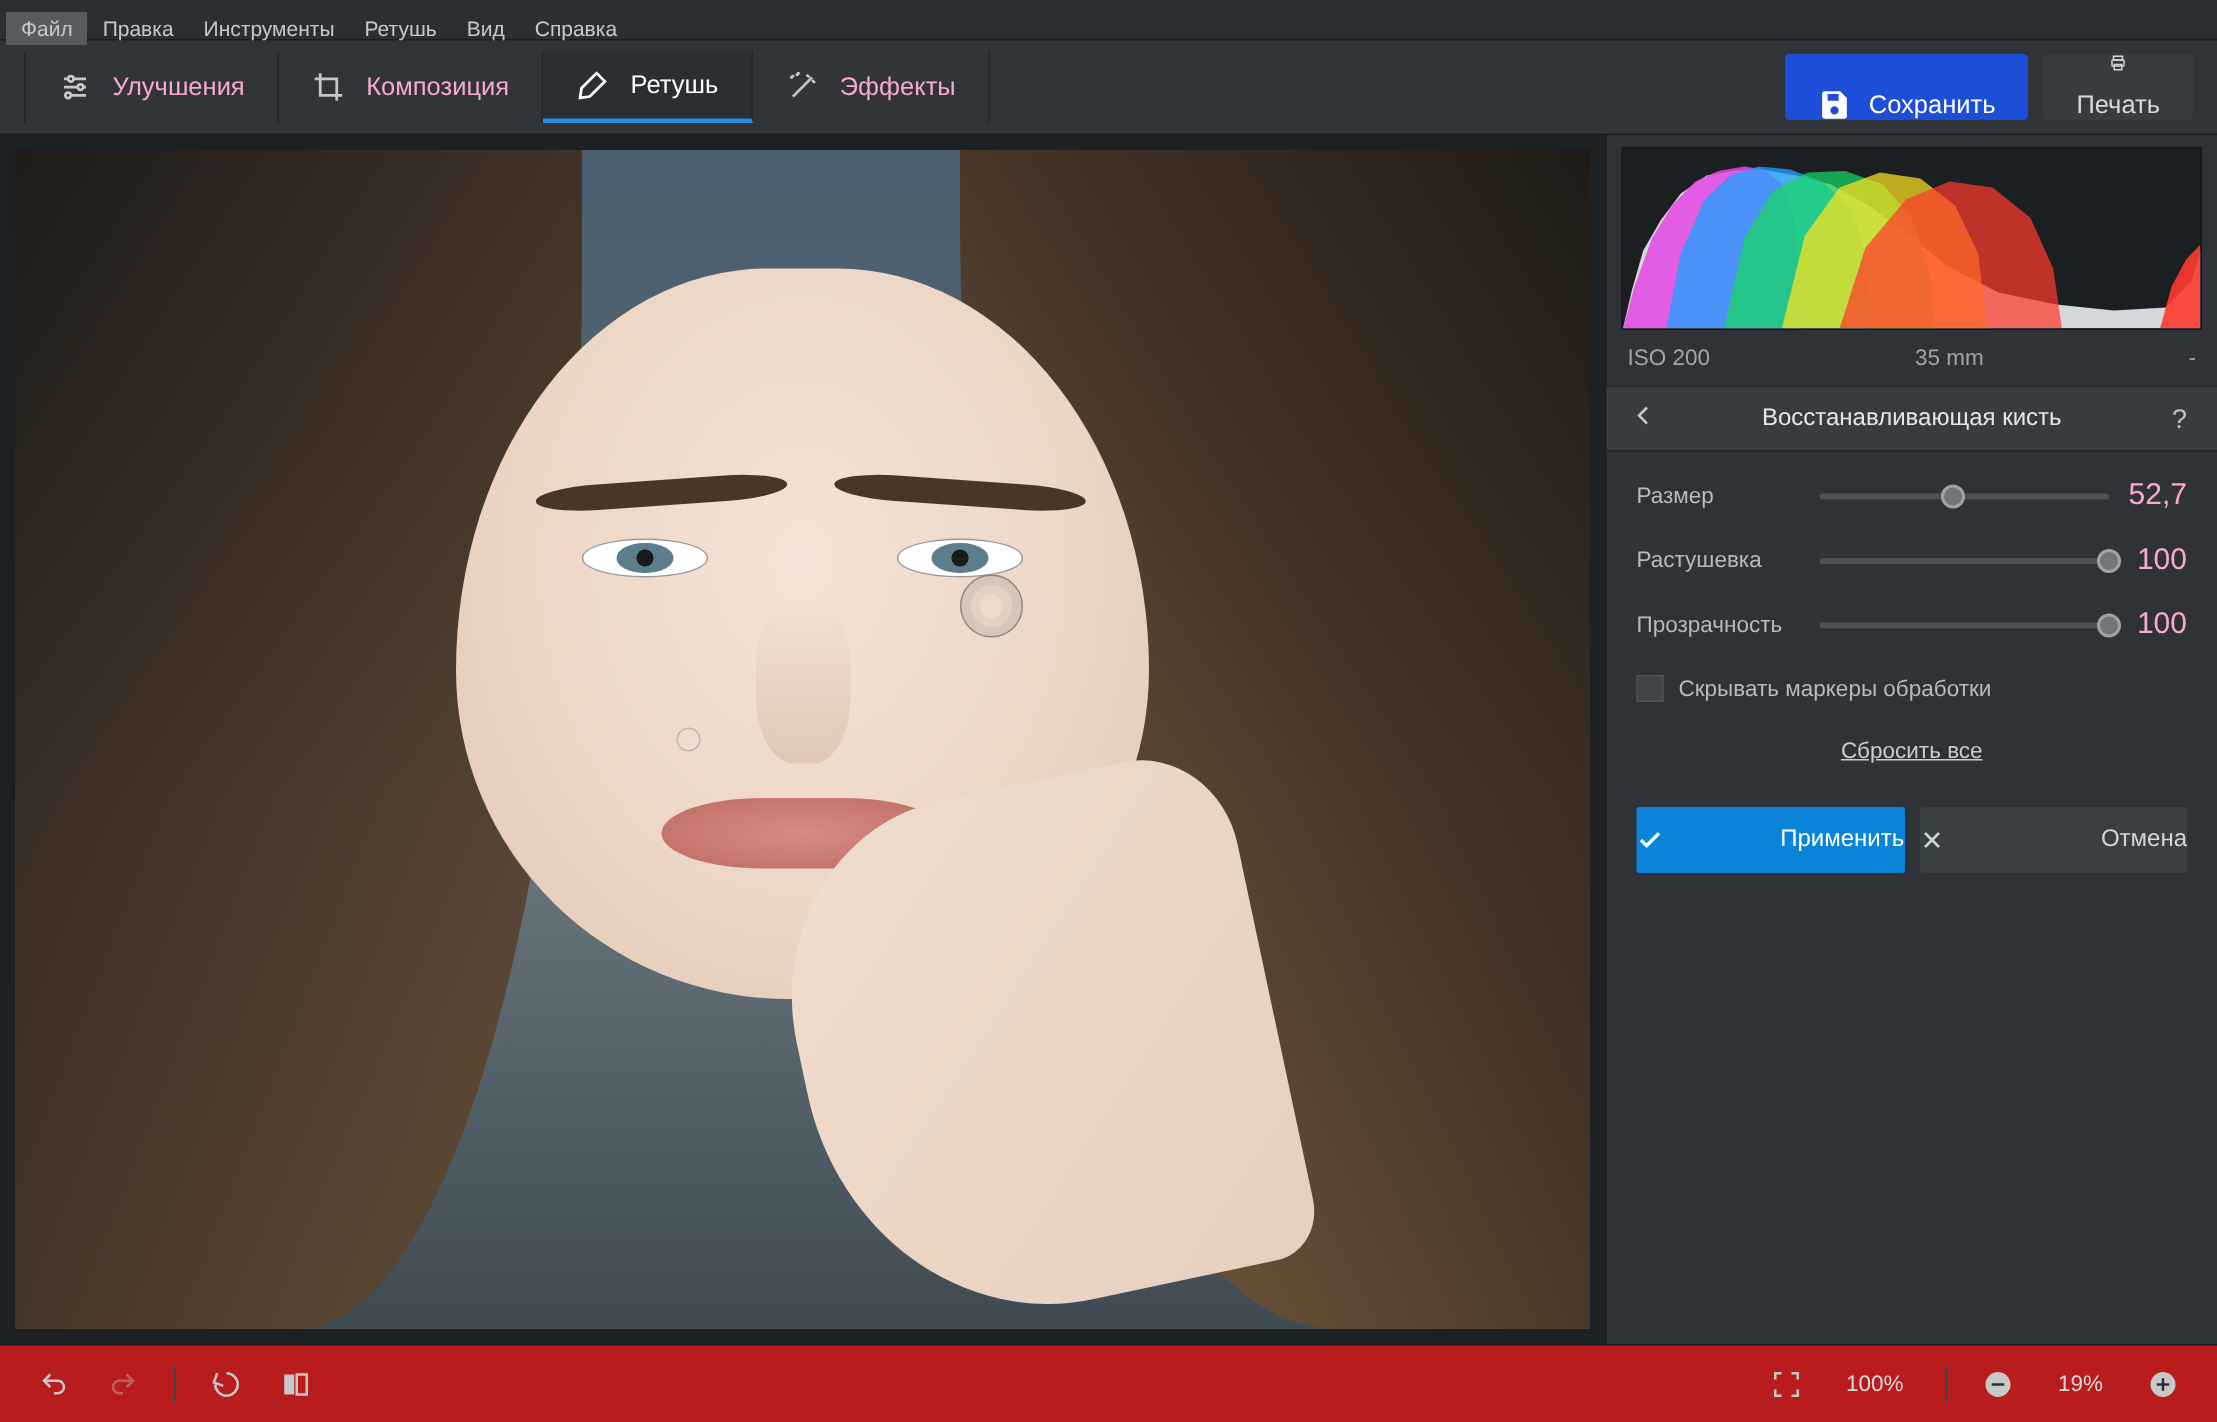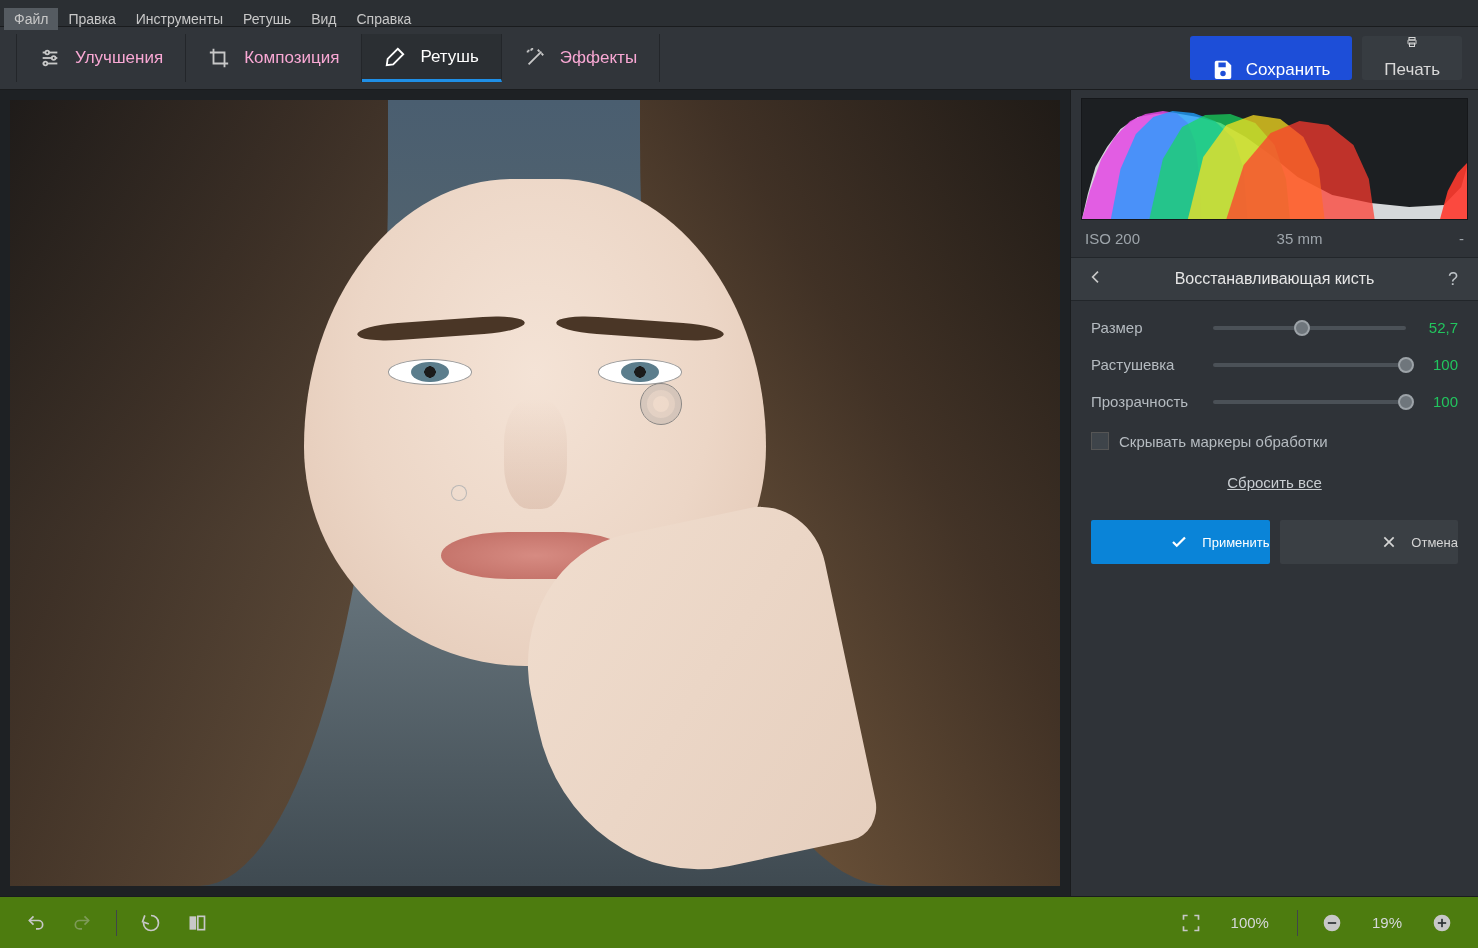--- a/index.html
+++ b/index.html
@@ -39,33 +39,33 @@
 .sidepanel { width:408px; background:#2f3338; display:flex; flex-direction:column; border-left:1px solid #1a1c1e; }
 .histo-wrap{padding:8px 10px 4px}
 .histo{height:122px;background:#1c1f22;position:relative;overflow:hidden;border:1px solid #15171a}
 .meta-row{display:flex;justify-content:space-between;padding:6px 14px 10px;font-size:15px;color:#9ea5ab}
 .panel-head{height:44px;background:#373c41;display:flex;align-items:center;justify-content:space-between;padding:12px 14px;border-top:1px solid #22262a;border-bottom:1px solid #22262a}
 .panel-head .chev,.panel-head .help{width:22px;text-align:center;font-size:18px;color:#bfc4c8;cursor:pointer}
 .panel-head .title{flex:1;text-align:center;font-size:16px;color:#e6e6e6}
 .controls{padding:18px 20px;display:flex;flex-direction:column;gap:20px}
 .ctrl-row{display:flex;align-items:center;gap:10px}
 .ctrl-row .lbl{width:112px;font-size:15px;color:#b5bbc0}
-.ctrl-row .val{width:42px;text-align:right;font-size:15px;color:#22c55e}
+.ctrl-row .val{width:42px;text-align:right;font-size:20px;color:#f9a8d4}
 .slider{flex:1;height:4px;background:#4b5157;position:relative;border-radius:2px;cursor:pointer}
 .slider .thumb{position:absolute;top:50%;width:16px;height:16px;background:#6f767c;border:2px solid #9da3a8;border-radius:50%;transform:translate(-50%,-50%)}
 .chk-row{display:flex;align-items:center;gap:10px;margin-top:2px}
 .chk{width:18px;height:18px;background:#3e444a;border:1px solid #555;cursor:pointer}
 .chk-row .lbl{font-size:15px;color:#b5bbc0}
 .reset{text-align:center;margin:4px 0 2px}
 .reset span{font-size:15px;color:#c8cdd1;text-decoration:underline;cursor:pointer}
 .btn-row{display:flex;gap:10px;margin-top:6px}
-.pbtn{flex:1;height:44px;display:flex;align-items:center;justify-content:flex-end;gap:14px;font-size:13px;cursor:pointer;border-radius:2px}
+.pbtn{flex:1;height:44px;display:flex;align-items:center;justify-content:space-between;gap:14px;font-size:16px;cursor:pointer;border-radius:2px}
 .pbtn.apply{background:#0a84d8;color:#fff}
 .pbtn.cancel{background:#3a3f44;color:#d5d5d5}
-.statusbar{height:52px;background:#4d7c0f;display:flex;align-items:center;padding:0 18px;gap:10px;border-top:1px solid #1a1c1e}
+.statusbar{height:52px;background:#b91c1c;display:flex;align-items:center;padding:0 18px;gap:10px;border-top:1px solid #1a1c1e}
 .sbtn{width:36px;height:36px;display:flex;align-items:center;justify-content:center;cursor:pointer;color:#c0c4c8}
 .sbtn svg{width:20px;height:20px}
 .sdiv{width:1px;height:26px;background:#40454a;margin:0 6px}
 .slabel{font-size:15px;color:#d5d8da;padding:0 12px}
 .sspacer{flex:1}
 </style>
 </head>
 <body>
 
 <div class="menubar">

